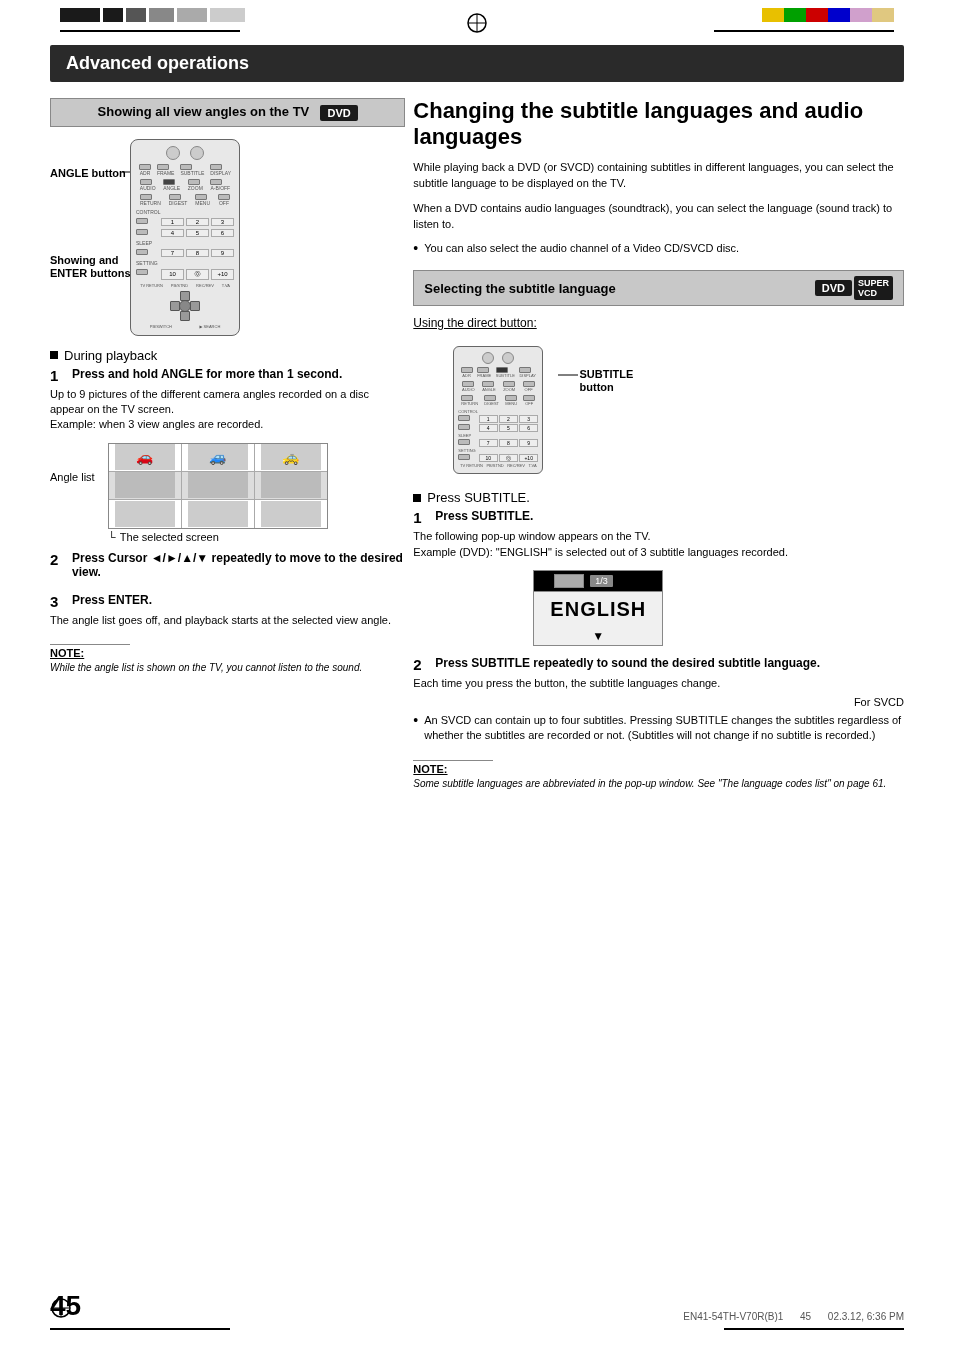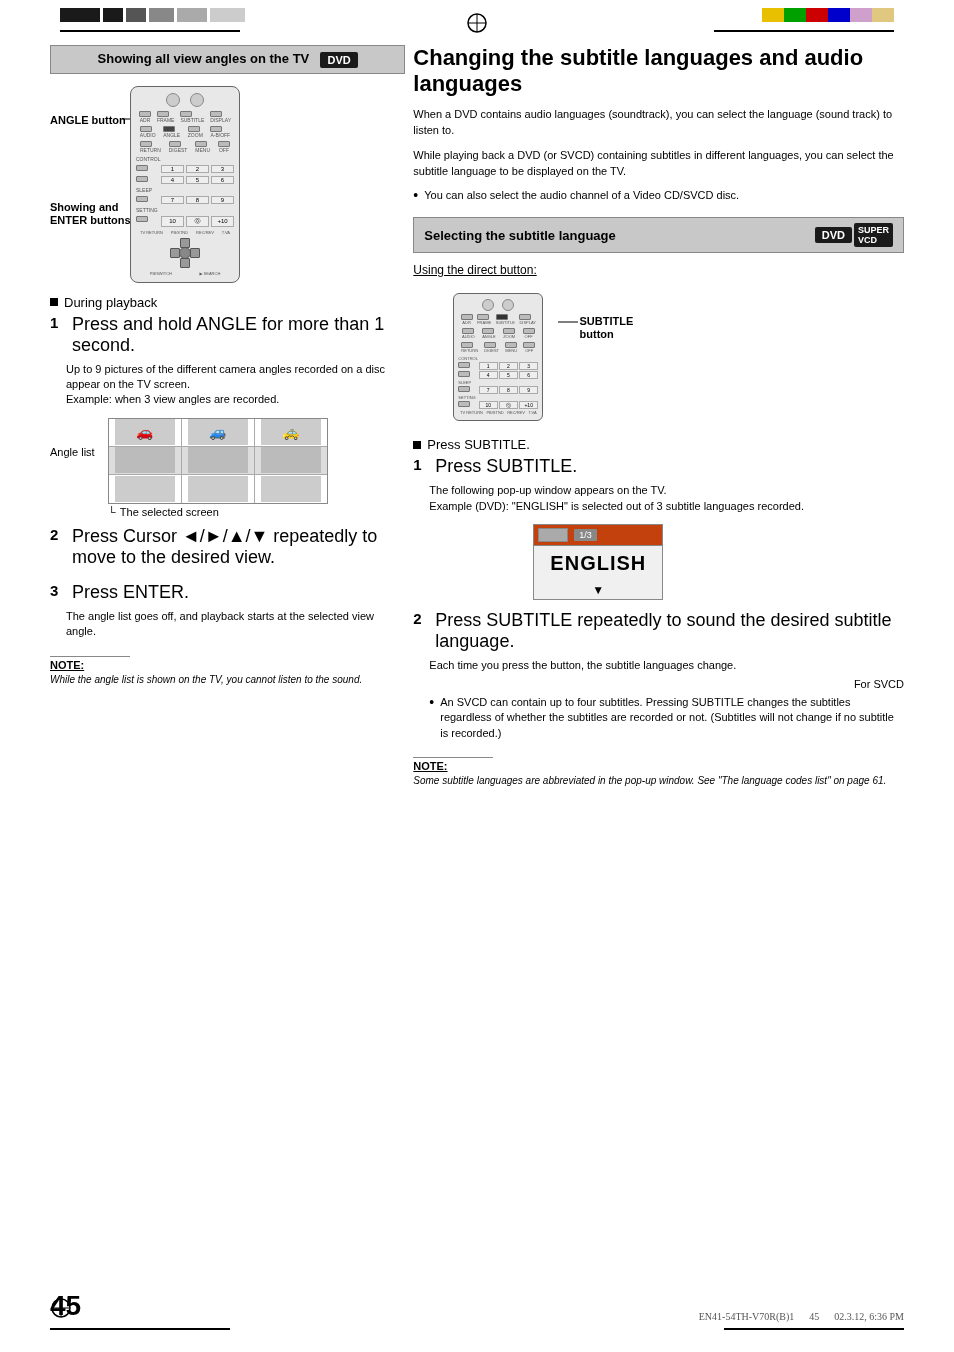--- a/index.html
+++ b/index.html
@@ -155,26 +155,25 @@
     .r-nav-right {
       position: absolute;
       right: 0; top: 50%;
       transform: translateY(-50%);
       width: 10px; height: 10px;
       background: #999;
       border: 1px solid #555;
       border-radius: 1px;
     }
     .step-title {
-      font-size: 18px;
-      font-weight: normal;
+      font-size: 12px;
+      font-weight: bold;
       margin-bottom: 4px;
     }
     .step-indent {
-      margin-left: 16px;
       font-size: 11px;
       line-height: 1.4;
     }
     .note-section {
       margin-top: 16px;
     }
     .note-label {
       font-size: 11px;
       font-weight: bold;
       text-decoration: underline;
@@ -262,22 +261,22 @@
       width: 130px;
       margin: 10px auto 10px 60px;
       background: #f0f0f0;
       display: flex;
       flex-direction: column;
       align-items: stretch;
     }
     .popup-top-row {
       display: flex;
       align-items: center;
-      padding: 3px 4px;
-      background: #c2410c;
+      padding: 3px 20px;
+      background: #000000;
       border-bottom: 1px solid #888;
       font-size: 10px;
       gap: 6px;
     }
     .popup-counter {
       background: #888;
       color: #fff;
       font-size: 9px;
       padding: 1px 5px;
       border-radius: 1px;
@@ -367,20 +366,23 @@
 <div style="position:absolute;top:12px;left:50%;transform:translateX(-50%);width:22px;height:22px;">
   <svg viewBox="0 0 22 22" width="22" height="22">
     <circle cx="11" cy="11" r="9" fill="none" stroke="#000" stroke-width="1.5"></circle>
     <line x1="11" y1="2" x2="11" y2="20" stroke="#000" stroke-width="1"></line>
     <line x1="2" y1="11" x2="20" y2="11" stroke="#000" stroke-width="1"></line>
   </svg>
 </div>
 
 <div class="page" style="top:45px;">
 
+  <div class="adv-ops-header">
+    <span>Advanced operations</span>
+  </div>
 
   <div class="two-col">
 
     <div class="left-col">
 
       <div class="section-header">
         <span>Showing all view angles on the TV</span>
         &nbsp;<span class="dvd-badge">DVD</span>
       </div>
 
@@ -566,24 +568,24 @@
         <span class="note-text">While the angle list is shown on the TV, you cannot listen to the sound.</span>
       </div>
 
     </div>
 
     <div class="right-col">
 
       <div class="right-title">Changing the subtitle languages and audio languages</div>
 
       <div class="right-intro">
+        <span>While playing back a DVD (or SVCD) containing subtitles in different languages, you can select the subtitle language to be displayed on the TV.</span>
+      </div>
+      <div class="right-intro">
         <span>When a DVD contains audio languages (soundtrack), you can select the language (sound track) to listen to.</span>
-      </div>
-      <div class="right-intro">
-        <span>While playing back a DVD (or SVCD) containing subtitles in different languages, you can select the subtitle language to be displayed on the TV.</span>
       </div>
       <div class="bullet-item">
         <span class="bullet-dot">•</span>
         <span>You can also select the audio channel of a Video CD/SVCD disc.</span>
       </div>
 
       <div style="margin-top:14px;">
         <div style="background:#c8c8c8;border:1.5px solid #888;font-size:13px;font-weight:bold;padding:5px 10px;margin-bottom:10px;display:flex;align-items:center;justify-content:space-between;">
           <span>Selecting the subtitle language</span>
           <span style="display:flex;gap:2px;align-items:center;">
@@ -736,21 +738,21 @@
 
 <div style="position:absolute;bottom:30px;left:50px;right:50px;display:flex;justify-content:space-between;align-items:flex-end;">
   <div style="position:absolute;bottom:0;left:0;">
     <svg viewBox="0 0 22 22" width="22" height="22">
       <circle cx="11" cy="11" r="9" fill="none" stroke="#000" stroke-width="1.5"></circle>
       <line x1="11" y1="2" x2="11" y2="20" stroke="#000" stroke-width="1"></line>
       <line x1="2" y1="11" x2="20" y2="11" stroke="#000" stroke-width="1"></line>
     </svg>
   </div>
   <div style="font-size:28px;font-weight:bold;">45</div>
-  <div style="font-size:10px;color:#555;text-align:center;font-family:Liberation Serif, serif;">
+  <div style="font-size:10px;color:#555;text-align:center;">
     <span>EN41-54TH-V70R(B)1</span>
     &nbsp;&nbsp;&nbsp;&nbsp;
     <span>45</span>
     &nbsp;&nbsp;&nbsp;&nbsp;
     <span>02.3.12, 6:36 PM</span>
   </div>
 </div>
 
 <div style="position:absolute;bottom:22px;left:50px;width:180px;height:2px;background:#000;"></div>
 <div style="position:absolute;bottom:22px;right:50px;width:180px;height:2px;background:#000;"></div>

